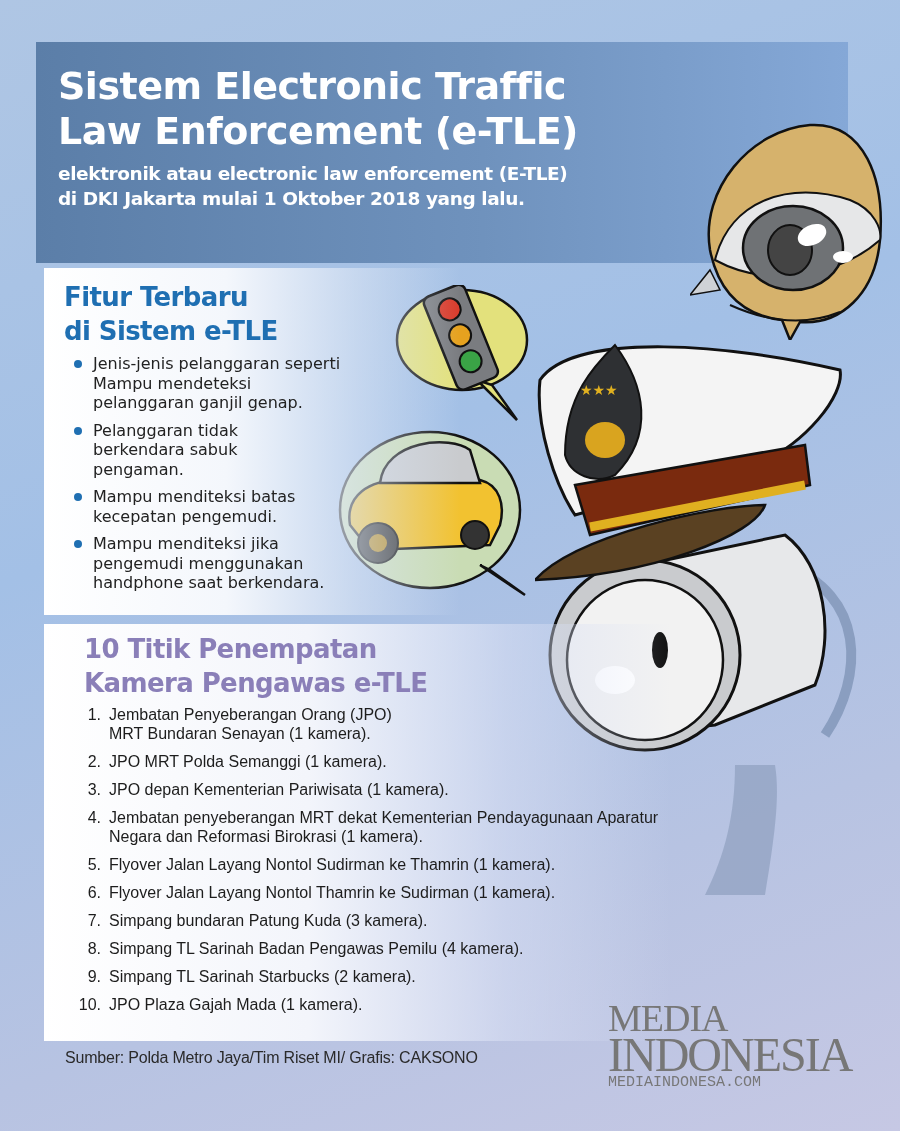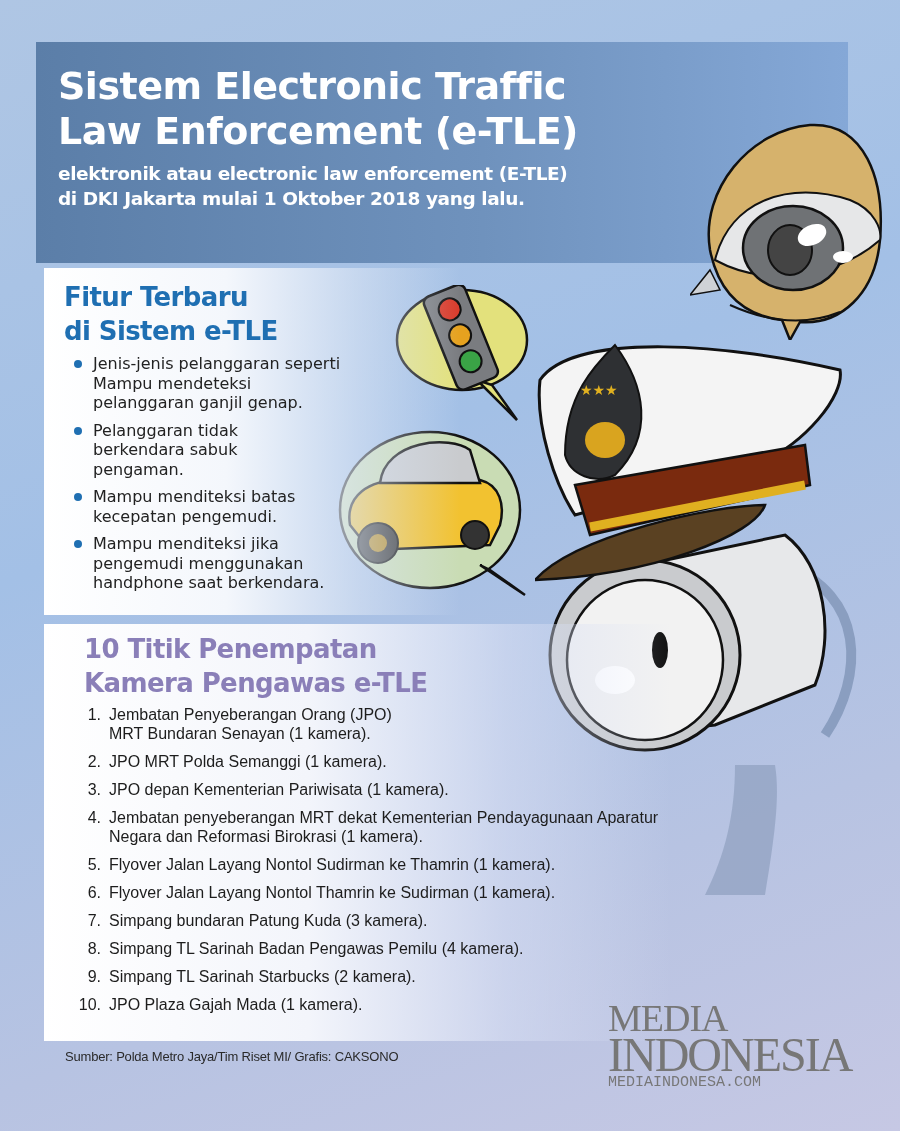--- a/index.html
+++ b/index.html
@@ -50,21 +50,21 @@
     .loc-list { list-style: none; margin-top: 5px; }
     .loc-list li {
       position: relative; padding-left: 45px; margin-bottom: 9px;
       font-family: "Liberation Sans", sans-serif;
       font-size: 16px; line-height: 19px; color: #1d1d1d;
     }
     .loc-num { position: absolute; left: 0; width: 37px; text-align: right; }
     .loc-list b { font-weight: normal; }
     .source {
       position: absolute; left: 65px; top: 1049px;
-      font-family: "Liberation Sans", sans-serif; font-size: 13px; color: #2a2a2a;
+      font-family: "Liberation Sans", sans-serif; font-size: 16px; color: #2a2a2a;
       letter-spacing: -0.2px;
     }
     .brand { position: absolute; left: 600px; top: 1002px; width: 240px; text-align: left; color: #777; margin-left: 8px; }
     .brand-top { font-family: "Liberation Serif", serif; font-size: 38px; line-height: 32px; letter-spacing: -1px; }
     .brand-mid { font-family: "Liberation Serif", serif; font-size: 48px; line-height: 42px; letter-spacing: -2px; }
     .brand-url { font-family: Liberation Mono, monospace; font-size: 15px; color: #777; margin-top: -2px; }
     .illus { position: absolute; }
   </style>
 </head>
 <body>

